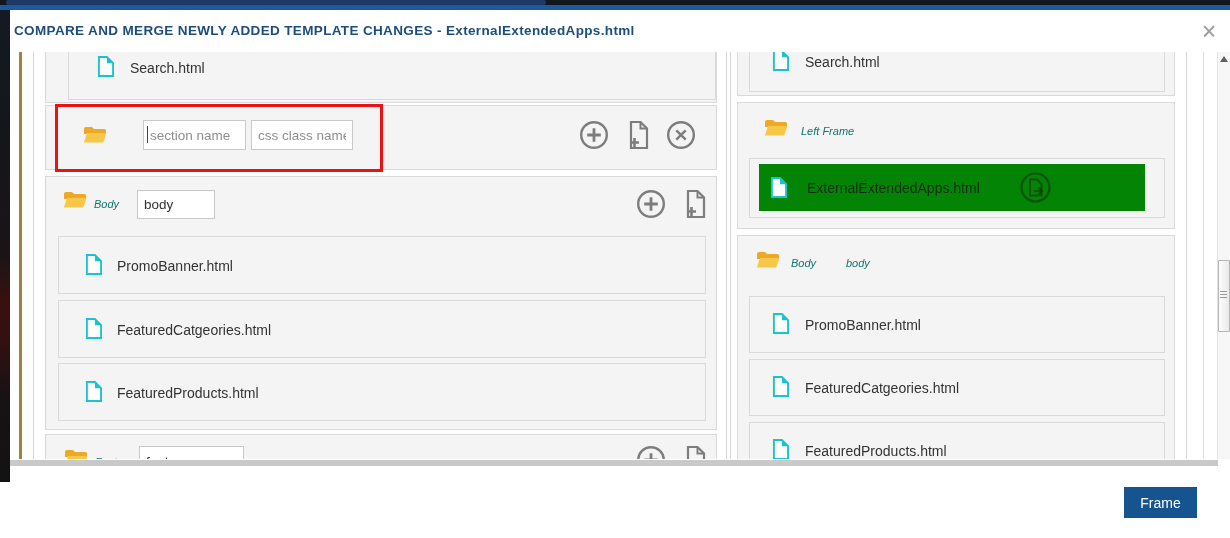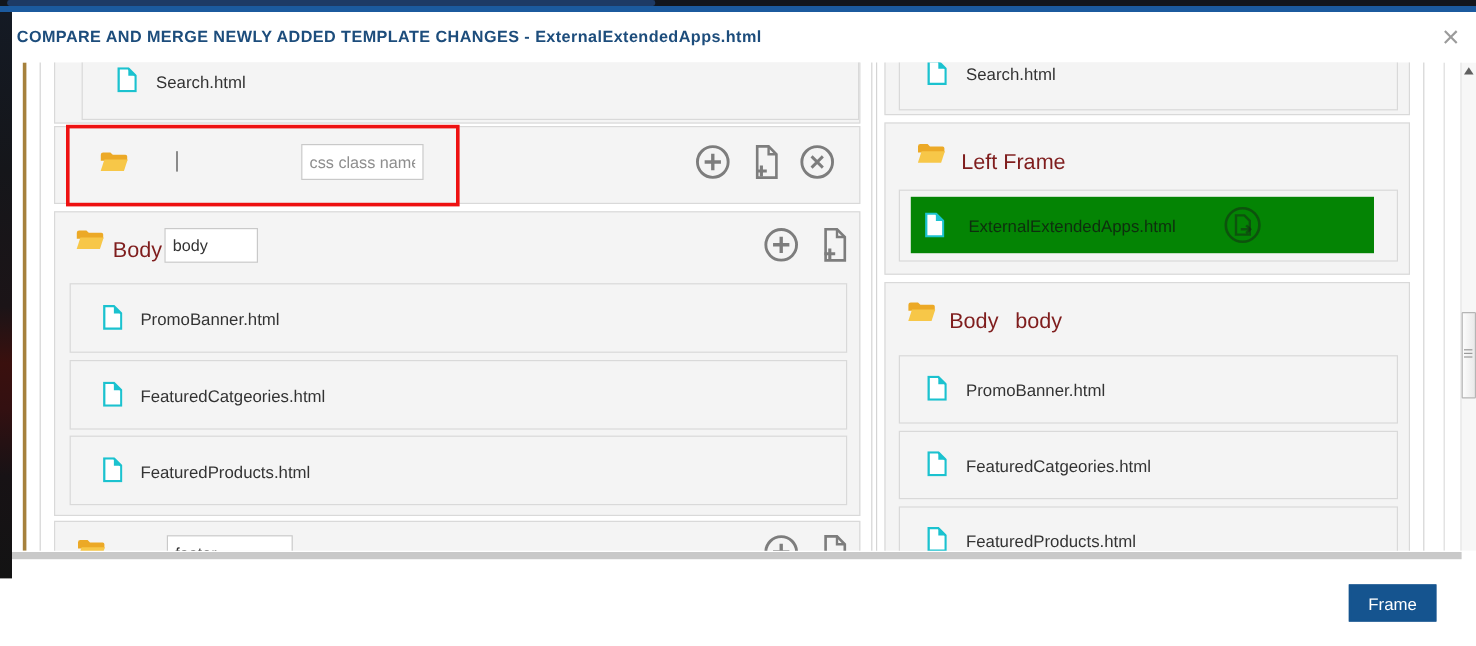--- a/index.html
+++ b/index.html
@@ -18,21 +18,21 @@
   .close-btn{left:1186px;top:8px;width:26px;height:26px;color:#9b9b9b;font-size:25px;line-height:26px;
     text-align:center;cursor:pointer;font-weight:400;}
   
   .content{left:0;top:42px;width:1220px;height:407px;overflow:hidden;background:#fff;}
   .gold-line{left:9px;top:0;width:3px;height:407px;background:#a6813c;}
   .wrap-border{left:1193px;top:0;width:0;height:407px;border-left:1px solid #dcdcdc;}
   .panel{border:1px solid #d4d4d4;background:#fff;}
   .section{background:#f4f4f4;border:1px solid #d9d9d9;position:absolute;}
   .item{background:#f4f4f4;border:1px solid #d9d9d9;position:absolute;}
   .item-label{position:absolute;font-size:14px;color:#333;white-space:nowrap;}
-  .sec-label{position:absolute;font-size:18px;color:#7f1d1d;white-space:nowrap;}
+  .sec-label{position:absolute;font-size:11px;color:#0f766e;white-space:nowrap;font-style:italic;}
   .tbox{position:absolute;border:1px solid #c9c9c9;background:#fff;font-family:"Liberation Sans",sans-serif;
     font-size:13.5px;color:#333;padding:0 6px;box-sizing:border-box;outline:none;}
   .tbox::placeholder{color:#8e8e8e;}
   .icon{position:absolute;}
   .red-overlay{border:3px solid #ee1111;position:absolute;z-index:6;pointer-events:none;}
   .green-fill{position:absolute;background:#048404;}
   .green-label{position:absolute;font-size:14px;color:#0e2e0e;white-space:nowrap;}
   
   .vscroll{left:1207px;top:0;width:13px;height:407px;background:#f7f7f7;border-left:1px solid #e4e4e4;}
   .vscroll-arrow{left:1210px;top:4px;width:0;height:0;border-left:4px solid transparent;border-right:4px solid transparent;
@@ -80,20 +80,21 @@
       </div>
     </div>
 
     <div class="section" style="left:35px;top:53px;width:670px;height:63px;">
       <span class="icon" style="left:37px;top:19px;">
         <svg width="24" height="19" viewBox="0 0 24 19">
             <path d="M1 4q0-2 2-2h6l2 2h10.5q1.5 0 1.5 1.5V9H1z" fill="#eca926"></path>
             <path d="M4 8h19.4l-3.1 9.6H.9z" fill="#f7c748"></path>
           </svg>
       </span>
+      <input class="tbox" style="left: 97px; top: 14px; width: 103px; height: 30px;" placeholder="section name">
       <span class="caret" style="left:101px;top:20px;"></span>
       <input class="tbox" style="left: 205px; top: 14px; width: 102px; height: 30px;" placeholder="css class name">
       <span class="icon" style="left:533px;top:14px;">
         <svg width="30" height="30" viewBox="0 0 30 30">
             <circle cx="15" cy="15" r="12.8" fill="none" stroke="#7d7d7d" stroke-width="2.4"></circle>
             <path d="M15 8.2v13.6M8.2 15h13.6" stroke="#7d7d7d" stroke-width="2.8"></path>
           </svg>
       </span>
       <span class="icon" style="left:580px;top:14px;">
         <svg width="25" height="30" viewBox="0 0 25 30">

